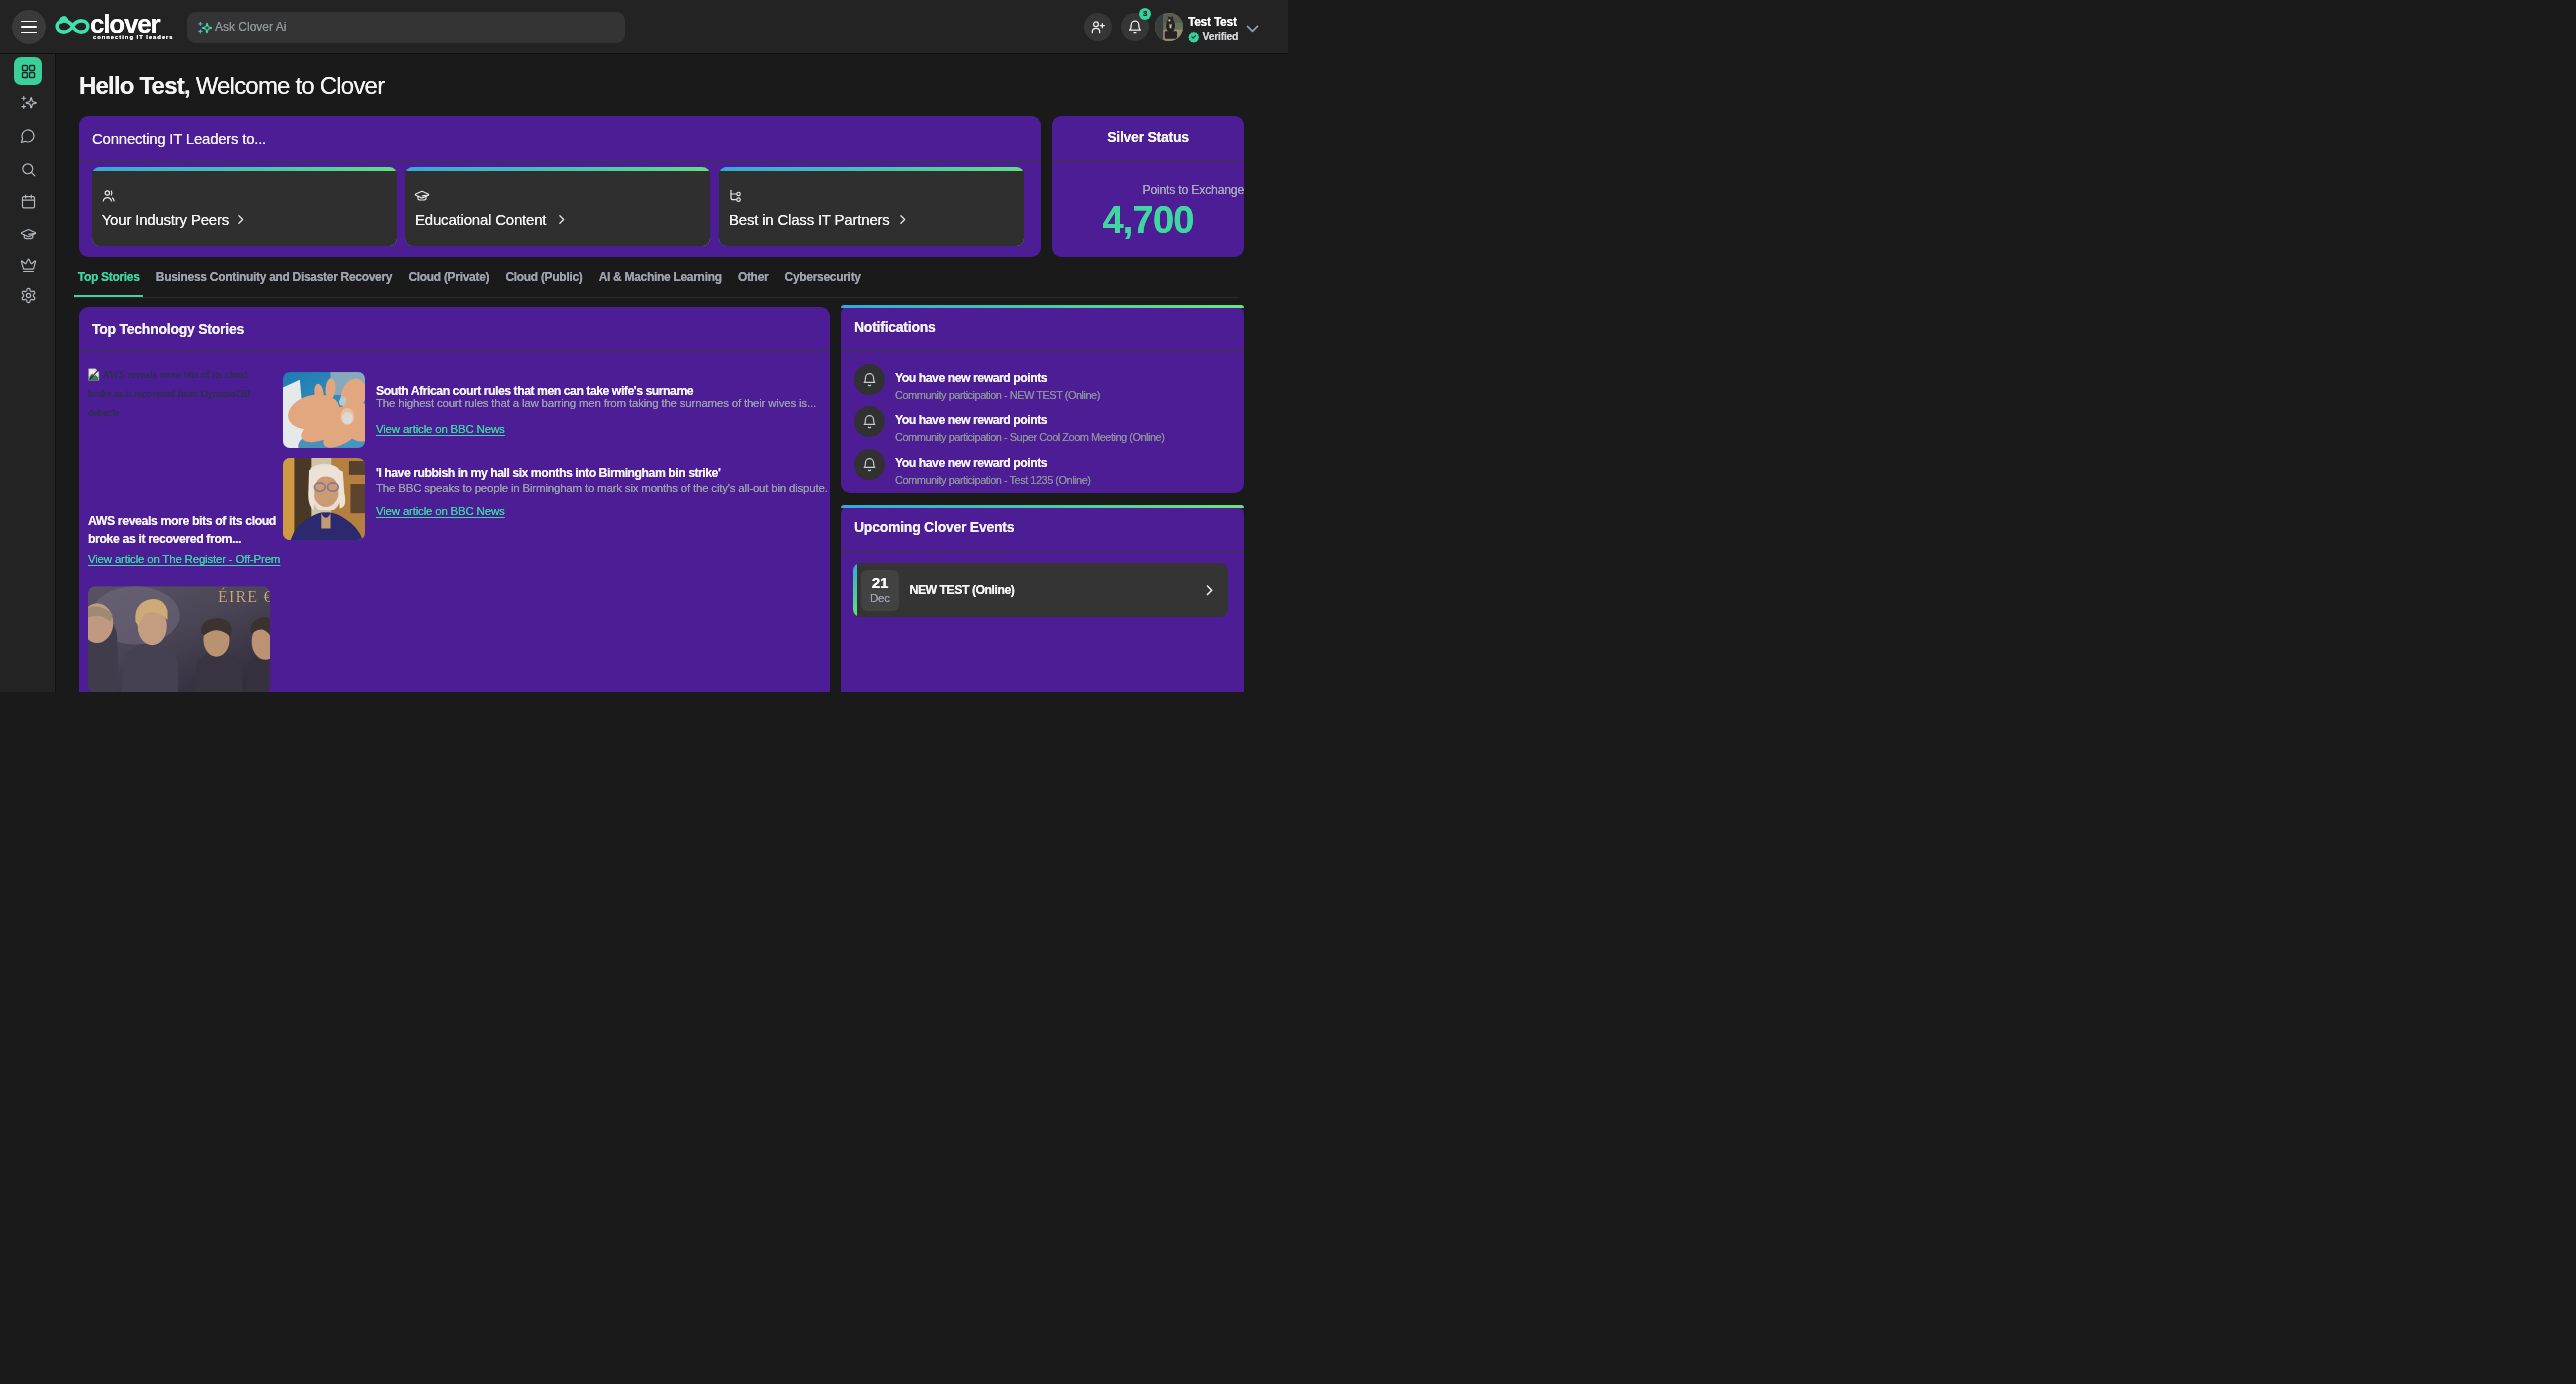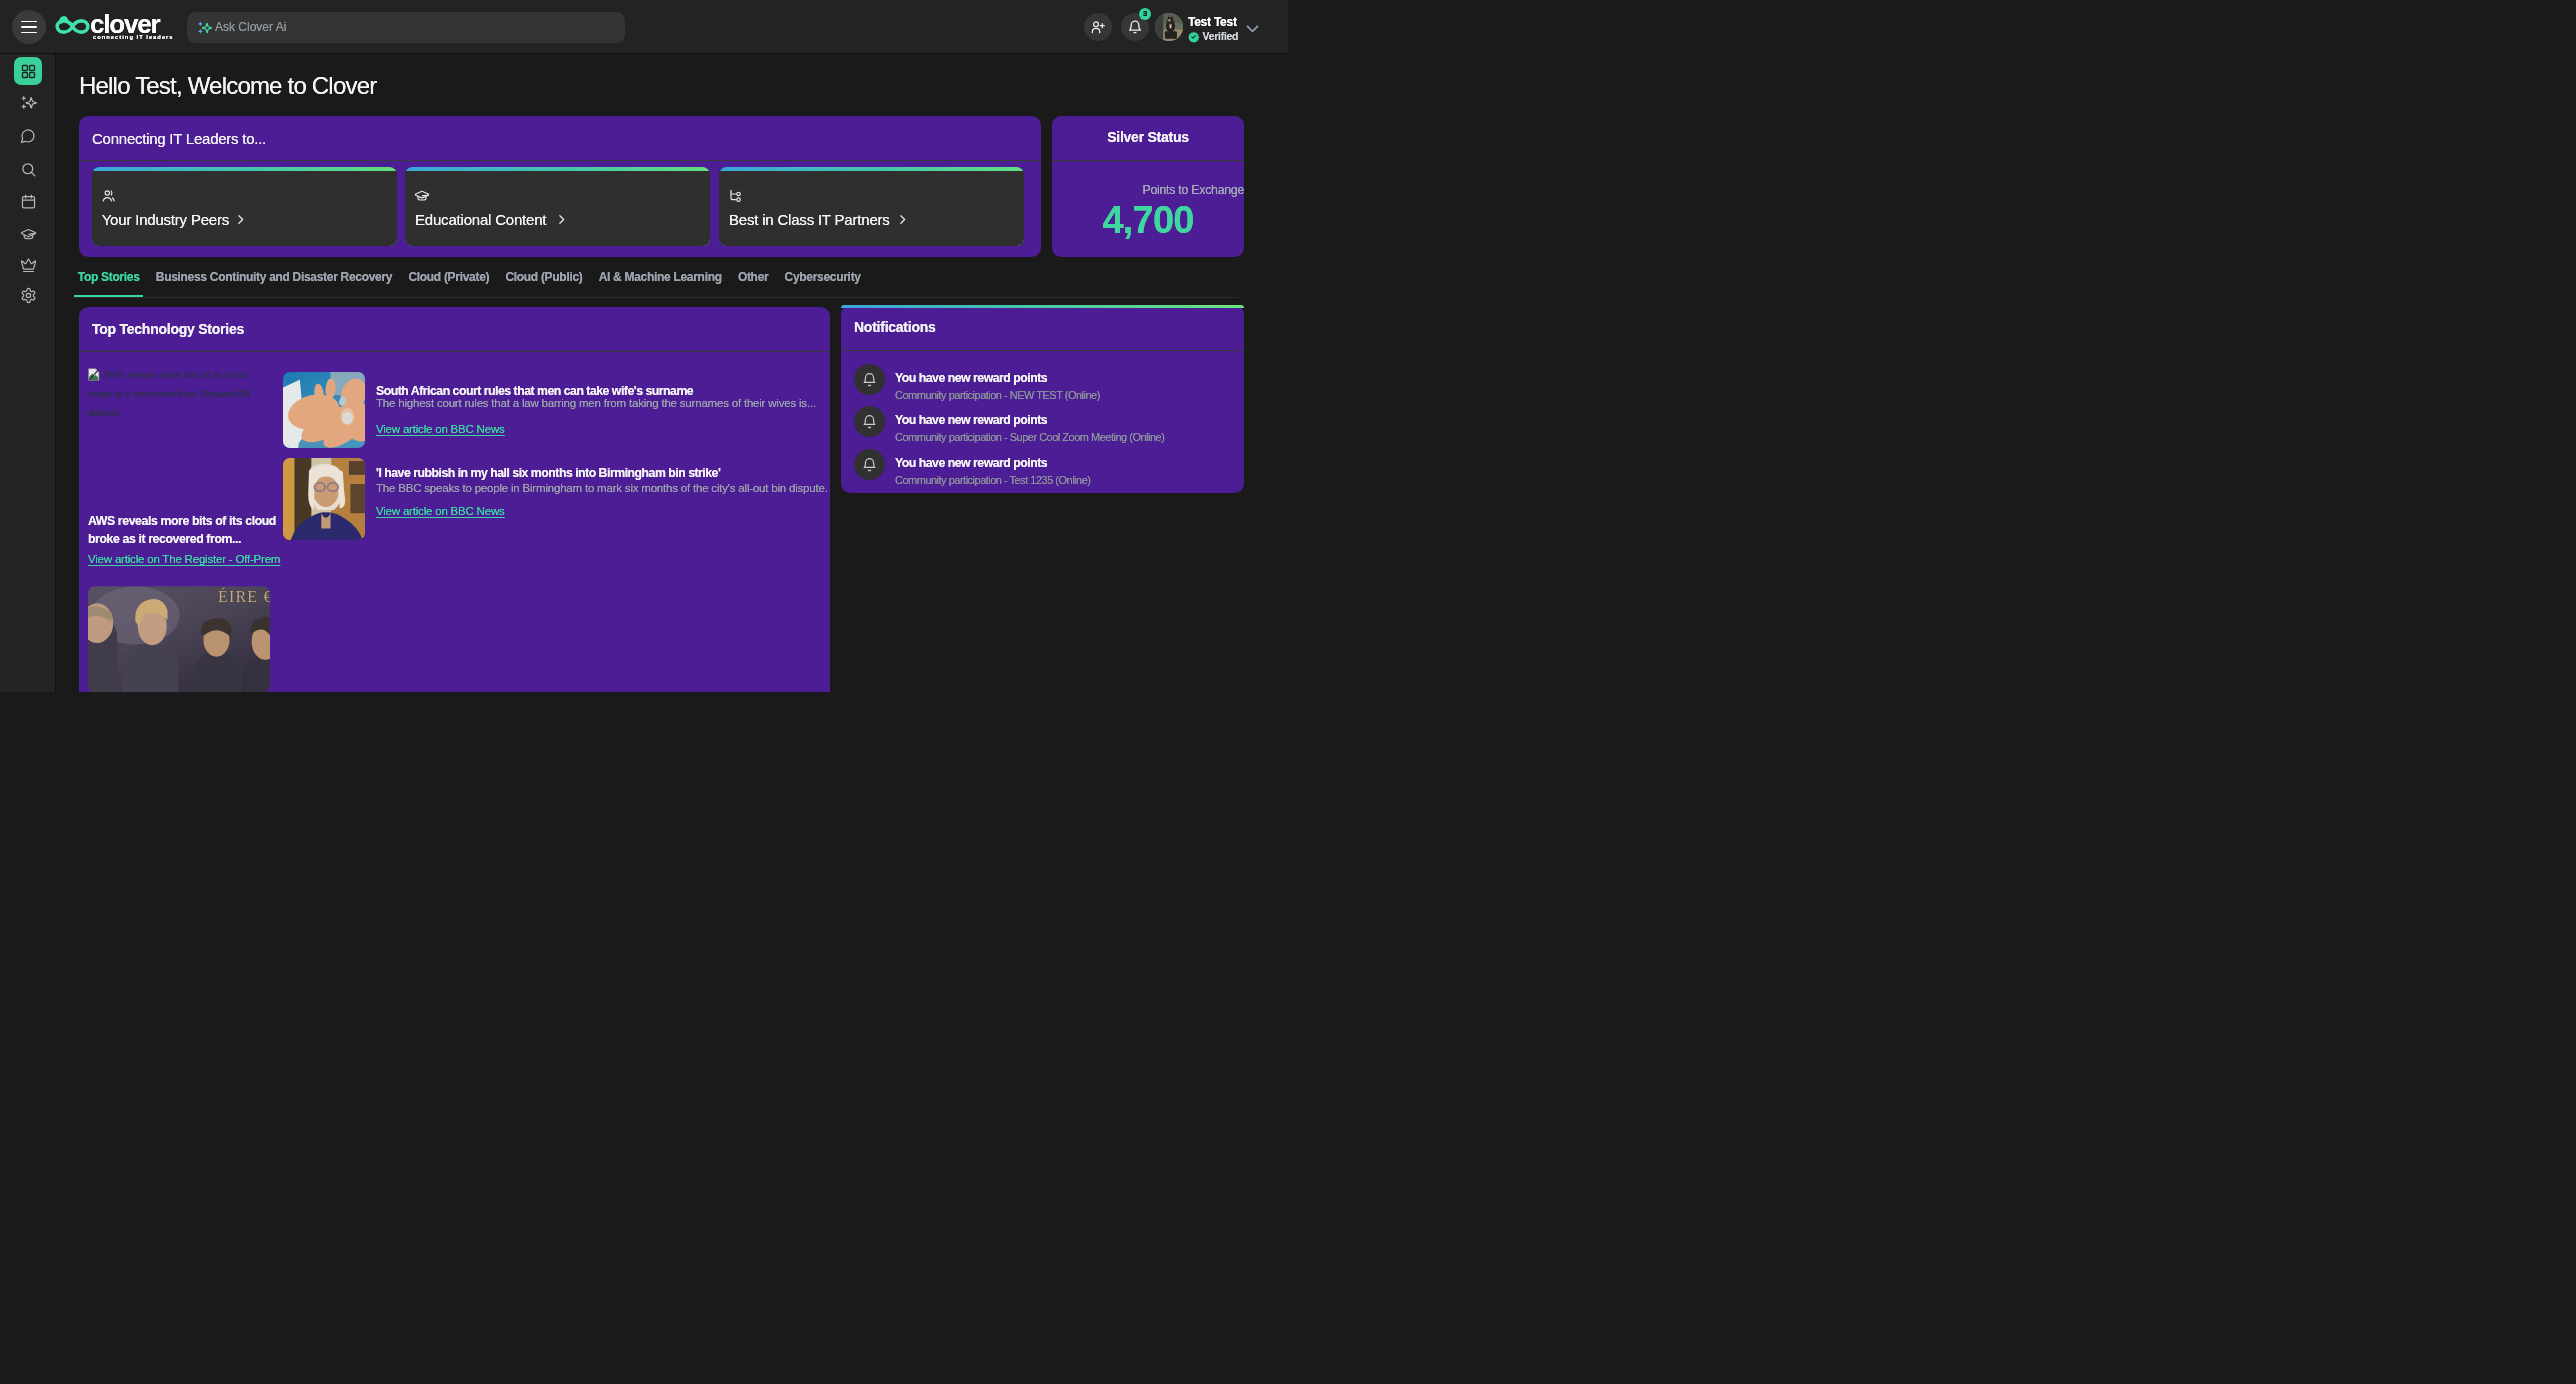--- a/index.html
+++ b/index.html
@@ -18,21 +18,21 @@
 #badge3 { position:absolute; left:1139px; top:7.7px; width:12.3px; height:12.3px; border-radius:50%; background:#34d39b; color:#0e201a; font-size:7.7px; font-weight:700; text-align:center; line-height:12.3px; letter-spacing:0; }
 #uname { position:absolute; left:1188px; top:14.6px; color:#fff; font-size:12px; font-weight:700; }
 #verified { position:absolute; left:1188px; top:30px; height:10.7px; }
 #verified span { color:#cfd3d8; font-size:10.4px; font-weight:600; margin-left:3.1px; vertical-align:1.5px; }
 
 #sidebar { position:absolute; left:0; top:54px; width:56px; height:638px; background:#232323; border-right:0.8px solid #101010; }
 #sb-active { position:absolute; left:14px; top:3.1px; width:28px; height:28px; border-radius:7px; background:#3bcf9a; }
 .sbico { position:absolute; left:20px; width:17px; height:17px; }
 
 #h1 { position:absolute; left:79px; top:72px; font-size:24px; font-weight:400; color:#f4f4f4; letter-spacing:-0.8px; }
-#h1 b { font-weight:400;text-align:right; }
+#h1 b { font-weight:700;text-align:right; }
 .card { position:absolute; background:#4c1d95; border-radius:9.2px; }
 .card .hdr { position:absolute; left:0; top:0; right:0; height:44px; }
 .card .hdr .t { position:absolute; left:13px; top:14px; font-size:15px; font-weight:500; color:#f2f2f2; }
 .divider { position:absolute; left:0; right:0; height:0.8px; background:#3a3a3a; }
 
 #connect { left:79px; top:116px; width:962px; height:141px; }
 .subcard { position:absolute; top:51px; height:79px; border-radius:7.7px; background:linear-gradient(90deg,#3aa6db,#45c8ab 55%,#63e07e); padding-top:3.8px; }
 .subcard .inner { width:100%; height:75px; border-radius:0 0 7.7px 7.7px; background:#2f2f2f; position:relative; }
 .subcard .inner svg.ic { position:absolute; left:9.2px; top:17.6px; width:16px; height:16px; }
 .subcard .inner svg.chev { position:absolute; top:42px; }
@@ -371,14 +371,34 @@
           <svg style="position:absolute;left:7px;top:7px" width="17" height="17" viewBox="0 0 24 24" fill="none" stroke="#c9ced4" stroke-width="1.7" stroke-linecap="round" stroke-linejoin="round">
             <path d="M6.3 9.5a5.7 5.7 0 0 1 11.4 0c0 5.2 1.8 6.7 1.8 6.7H4.5s1.8-1.5 1.8-6.7"></path>
             <path d="M10.5 20a1.8 1.8 0 0 0 3 0"></path>
           </svg>
         </div>
     <div class="ntitle" style="top:7px">You have new reward points</div>
     <div class="nsub" style="top:24.5px">Community participation - Test 1235 (Online)</div>
   </div>
 </div>
 
+<div class="card" id="events">
+  <div class="gradtop"></div>
+  <div class="hdr">
+        <div class="t">Upcoming Clover Events</div>
+      </div>
+  <div class="divider" style="top:45px"></div>
+  <div id="evitem">
+    <div class="egrad"></div>
+    <div class="einner">
+      <div id="evdate">
+            <div class="d1">21</div>
+            <div class="d2">Dec</div>
+          </div>
+      <div id="evtitle">NEW TEST (Online)</div>
+      <svg style="position:absolute;right:10.7px;top:20px" width="14.6" height="14.6" viewBox="0 0 24 24" fill="none" stroke="#f0f0f0" stroke-width="2.6" stroke-linecap="round" stroke-linejoin="round">
+            <path d="M9 5l7 7-7 7"></path>
+          </svg>
+    </div>
+  </div>
+</div>
 </div>
 
 
 </body></html>

